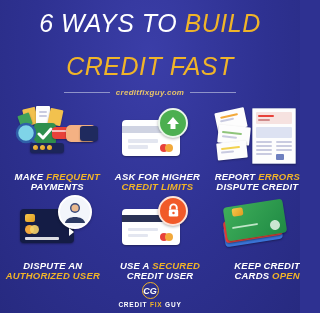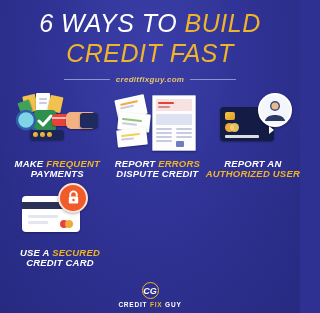--- a/index.html
+++ b/index.html
@@ -18,21 +18,21 @@
   
   .header { padding-top:11px; text-align:center; }
   .title-line {
     font-weight:normal;
     font-style:italic;
     letter-spacing:.5px;
     line-height:1;
     white-space:nowrap;
   }
   .title-line.l1 { font-size:25px; }
-  .title-line.l2 { font-size:25px; margin-top:5px; }
+  .title-line.l2 { font-size:25px; margin-top:18px; }
   .w  { color:#ffffff; }
   .g  { color:#f0b429; }
   .url-row {
     display:flex; align-items:center; justify-content:center;
     gap:6px; margin-top:9px;
   }
   .url-rule { height:1px; width:46px; background:#8f93c9; }
   .url-text {
     color:#e6c36a; font-size:8px; font-style:italic;
     font-weight:bold; letter-spacing:.3px;
@@ -145,20 +145,43 @@
       <div class="caption">
         <div>
           <span class="w">MAKE </span><span class="g">FREQUENT</span>
         </div>
         <div>
           <span class="w">PAYMENTS</span>
         </div>
       </div>
     </div>
 
+    <div class="cell">
+      <div class="art">
+        <div class="card" style="left:8px;top:14px;width:58px;height:36px;background:#ffffff;"></div>
+        <div class="stripe" style="left:8px;top:20px;width:58px;height:7px;background:#cfd3e2;"></div>
+        <div class="doc" style="left:14px;top:33px;width:30px;height:3.5px;background:#e3e6f0;box-shadow:none;"></div>
+        <div class="doc" style="left:14px;top:39px;width:20px;height:3.5px;background:#e3e6f0;box-shadow:none;"></div>
+        <div class="mc" style="left:46px;top:38px;background:#e8413a;"></div>
+        <div class="mc" style="left:51px;top:38px;background:#f2a93b;"></div>
+        <div class="badge" style="left:44px;top:2px;width:30px;height:30px;background:#4caf50;border:2.5px solid #eaf6ea;">
+          <svg width="16" height="16" viewBox="0 0 16 16">
+            <path d="M8 2 L14 9 H10.5 V14 H5.5 V9 H2 Z" fill="#ffffff"></path>
+          </svg>
+        </div>
+      </div>
+      <div class="caption">
+        <div>
+          <span class="w">ASK FOR HIGHER</span>
+        </div>
+        <div>
+          <span class="g">CREDIT LIMITS</span>
+        </div>
+      </div>
+    </div>
 
     <div class="cell">
       <div class="art">
 
         <div class="doc" style="left:2px;top:4px;width:30px;height:20px;transform:rotate(-12deg);"></div>
         <div class="ln" style="left:6px;top:9px;width:18px;background:#f2a93b;transform:rotate(-12deg);"></div>
         <div class="ln" style="left:6px;top:13px;width:14px;transform:rotate(-12deg);"></div>
         <div class="doc" style="left:4px;top:20px;width:32px;height:18px;transform:rotate(6deg);"></div>
         <div class="ln" style="left:8px;top:26px;width:20px;background:#8fc47a;transform:rotate(6deg);"></div>
         <div class="ln" style="left:8px;top:30px;width:15px;transform:rotate(6deg);"></div>
@@ -201,21 +224,21 @@
           <svg width="26" height="26" viewBox="0 0 26 26">
             <circle cx="13" cy="9" r="5" fill="#3a4a7a"></circle>
             <path d="M3 24 C4 16 22 16 23 24 Z" fill="#2c3a63"></path>
             <circle cx="13" cy="9" r="3.6" fill="#e9b98f"></circle>
           </svg>
         </div>
         <div style="position:absolute;left:55px;top:33px;width:0;height:0;border-left:5px solid #ffffff;border-top:4px solid transparent;border-bottom:4px solid transparent;"></div>
       </div>
       <div class="caption">
         <div>
-          <span class="w">REPORT AN</span>
+          <span class="w">DISPUTE AN</span>
         </div>
         <div>
           <span class="g">AUTHORIZED USER</span>
         </div>
       </div>
     </div>
 
     <div class="cell">
       <div class="art">
         <div class="card" style="left:8px;top:14px;width:58px;height:36px;background:#ffffff;"></div>
@@ -230,25 +253,43 @@
             <rect x="3" y="7" width="10" height="7.5" rx="1.4" fill="#ffffff"></rect>
             <circle cx="8" cy="10.6" r="1.3" fill="#f15a29"></circle>
           </svg>
         </div>
       </div>
       <div class="caption">
         <div>
           <span class="w">USE A </span><span class="g">SECURED</span>
         </div>
         <div>
-          <span class="w">CREDIT CARD</span>
-        </div>
-      </div>
-    </div>
-
+          <span class="w">CREDIT USER</span>
+        </div>
+      </div>
+    </div>
+
+    <div class="cell">
+      <div class="art">
+        <div class="card" style="left:10px;top:28px;width:58px;height:20px;background:#3a74d8;transform:rotate(-9deg);"></div>
+        <div class="card" style="left:10px;top:22px;width:58px;height:22px;background:#e8413a;transform:rotate(-9deg);"></div>
+        <div class="card" style="left:11px;top:8px;width:60px;height:34px;background:linear-gradient(135deg,#3fae5a,#1f8a44);transform:rotate(-9deg);"></div>
+        <div class="chip" style="left:18px;top:13px;width:11px;height:8px;transform:rotate(-9deg);"></div>
+        <div class="ln" style="left:18px;top:30px;width:26px;background:#bfe6c8;transform:rotate(-9deg);"></div>
+        <div class="mc" style="left:56px;top:25px;width:10px;height:10px;background:#e8f5e9;opacity:.85;transform:rotate(-9deg);"></div>
+      </div>
+      <div class="caption">
+        <div>
+          <span class="w">KEEP CREDIT</span>
+        </div>
+        <div>
+          <span class="w">CARDS </span><span class="g">OPEN</span>
+        </div>
+      </div>
+    </div>
 
   </div>
 
   <div class="footer">
     <div class="logo-mark">CG</div>
     <div class="logo-text">
       <span>CREDIT </span><span class="g2">FIX </span><span>GUY</span>
     </div>
   </div>
 

